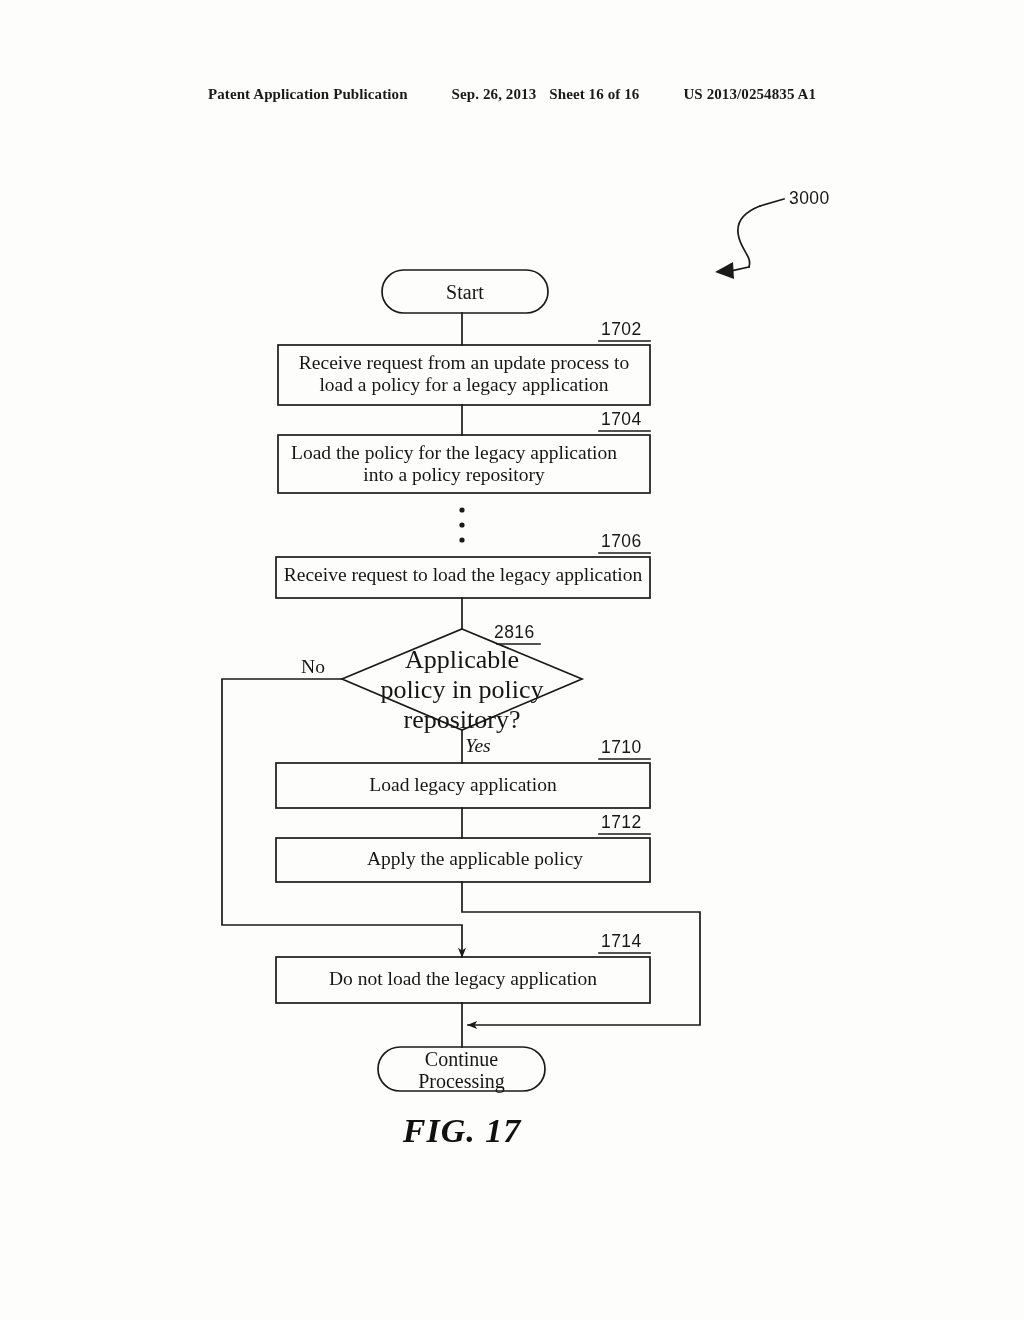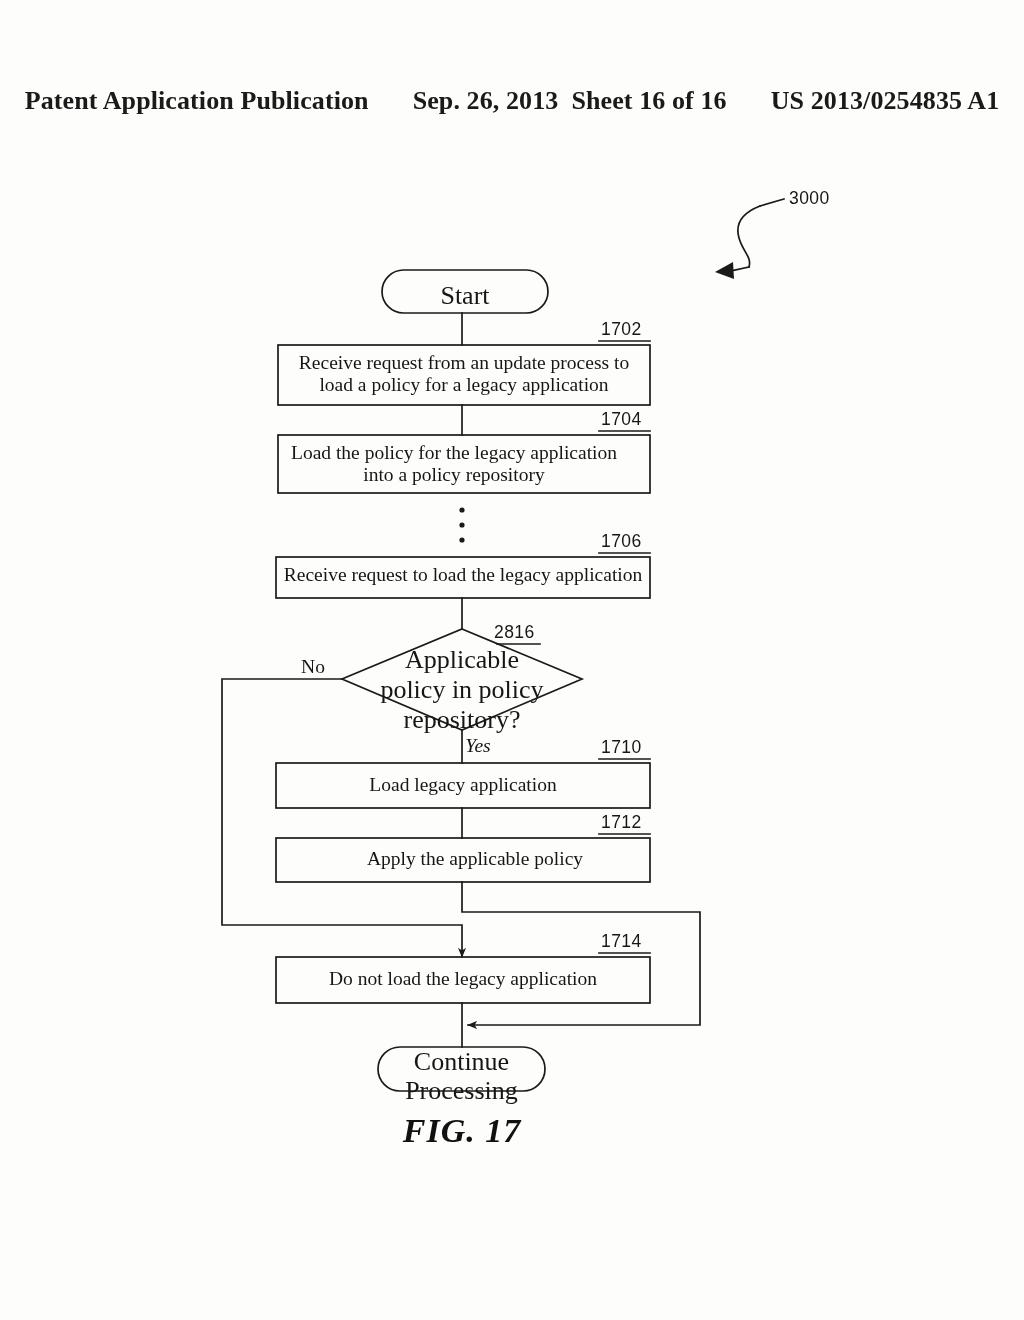--- a/index.html
+++ b/index.html
@@ -11,42 +11,42 @@
     position:relative;
     overflow:hidden;
   }
   #page{position:absolute;inset:0;}
 
   
   .hdr{
     position:absolute;top:86px;left:0;width:1024px;
     display:flex;justify-content:center;align-items:baseline;
     font-family:"Liberation Serif",serif;
-    font-weight:bold;font-size:26px;letter-spacing:.1px;
+    font-weight:bold;font-size:15px;letter-spacing:.1px;
     white-space:nowrap;
   }
   .hdr .h-pub{margin-right:44px;}
   .hdr .h-date{margin-right:13px;}
   .hdr .h-sheet{margin-right:44px;}
   .hdr .h-num{}
 
   
   #fig{position:absolute;left:0;top:0;width:1024px;height:1320px;}
 
   
   .tx{
     position:absolute;
     font-family:"Liberation Serif",serif;
     color:#161616;
     text-align:center;
     line-height:1.12;
     white-space:pre-line;
   }
   .node-text{font-size:19.5px;}
-  .term-text{font-size:26px;}
+  .term-text{font-size:20px;}
   .diamond-text{font-size:26px;line-height:1.15;}
   .branch-lbl{font-size:19.5px;}
   .refnum{
     font-family:"Liberation Sans",sans-serif;
     font-size:17.5px;letter-spacing:.4px;color:#171717;
     text-align:left;
   }
   .figlbl{
     position:absolute;
     font-family:"Liberation Serif",serif;

